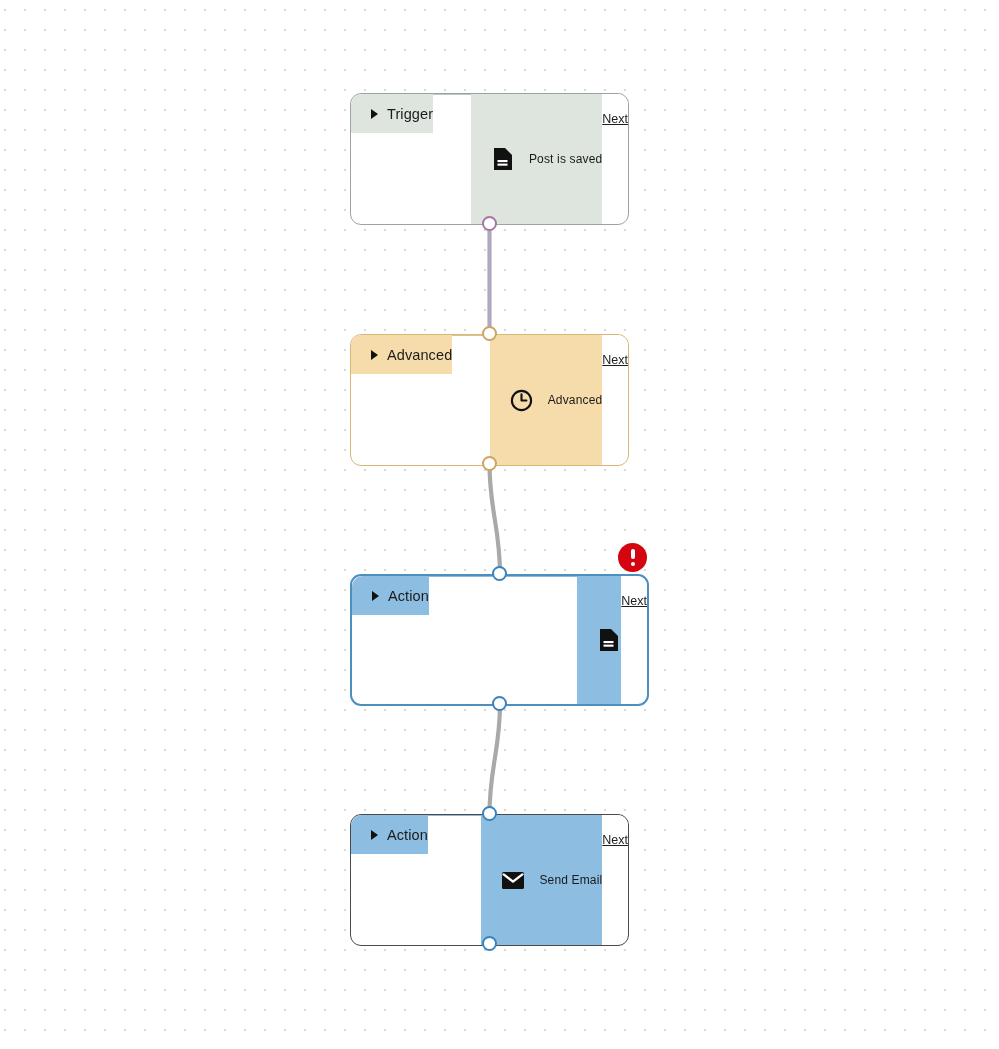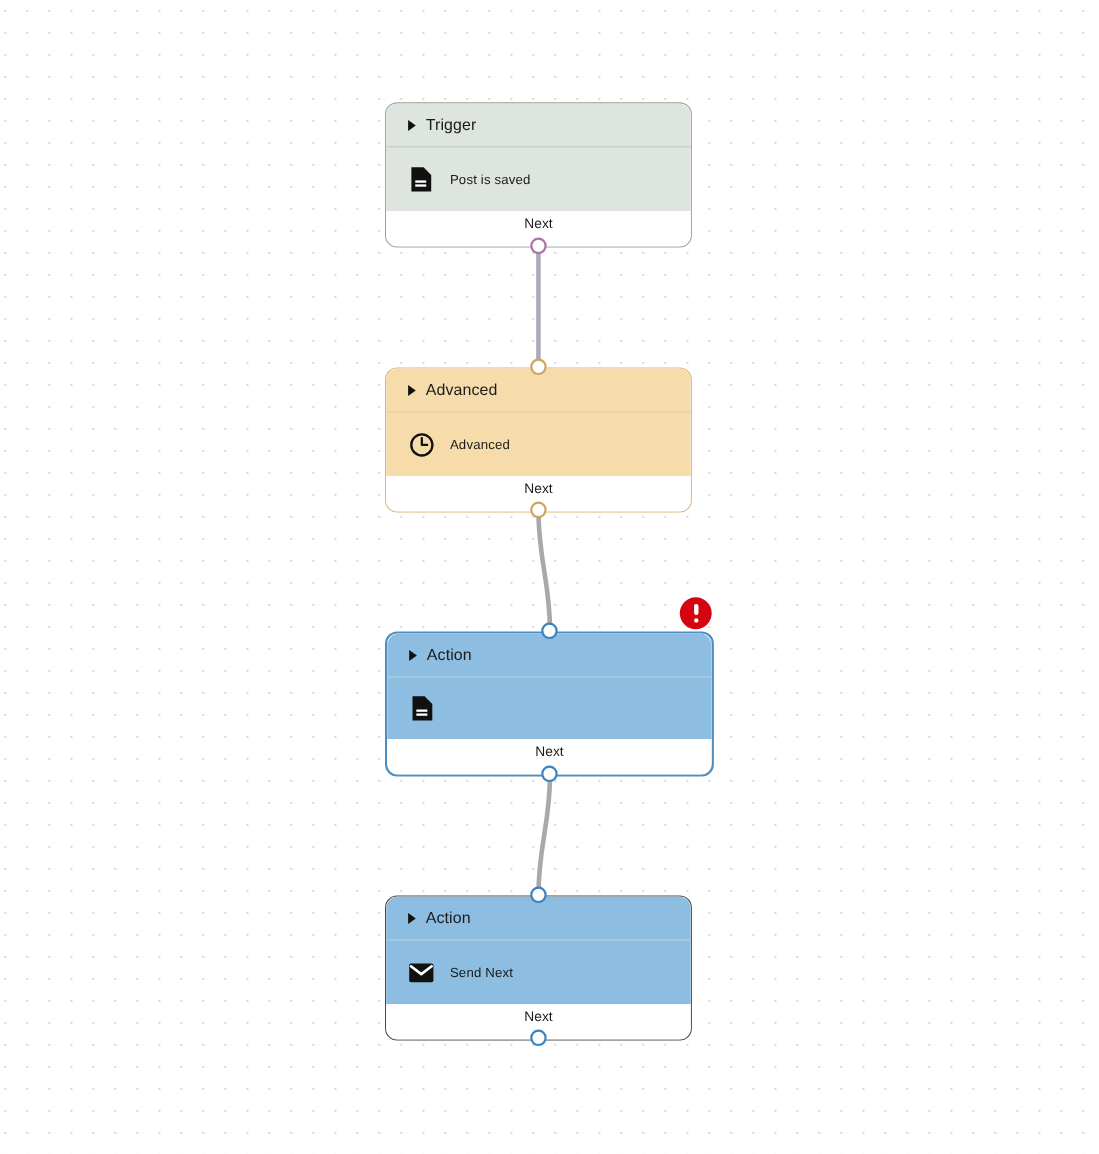--- a/index.html
+++ b/index.html
@@ -36,21 +36,21 @@
     z-index: 2;
     border-radius: 11px;
     background: #ffffff;
     overflow: visible;
   }
   .node-inner {
     border-radius: 11px;
     overflow: hidden;
     height: 100%;
     display: flex;
-    flex-direction: column;
+    flex-direction: row;
   }
 
   .node-header {
     height: 39px;
     display: flex;
     align-items: center;
     padding-left: 20px;
     font-size: 14.5px;
     color: #1b1b1b;
     letter-spacing: .1px;
@@ -94,23 +94,24 @@
     flex: 0 0 24px;
   }
   .node-icon svg { display: block; }
 
   .node-footer {
     height: 32px;
     background: #ffffff;
     display: flex;
     align-items: flex-start;
     justify-content: center;
-    padding-top: 4px;
+    padding-top: 18px;
     font-size: 12.5px;
     color: #1d1d1d;
+    text-decoration: underline;
   }
 
   
   .node.trigger  { width: 279px; height: 132px; border: 1.6px solid #9aa59c; }
   .node.trigger  .node-header, .node.trigger .node-body { background: #dde5de; }
   .node.trigger  .node-divider { background: #a7b2a9; }
 
   .node.advanced { width: 279px; height: 132px; border: 1.6px solid #d9b679; }
   .node.advanced .node-header, .node.advanced .node-body { background: #f6dcab; }
   .node.advanced .node-divider { background: #d4ab70; }
@@ -265,21 +266,21 @@
         <span>Action</span>
       </div>
       <div class="node-divider"></div>
       <div class="node-body">
         <span class="node-icon">
           <svg width="24" height="19" viewBox="0 0 24 19">
             <rect x="1" y="1" width="22" height="17" rx="1.6" fill="#111111"></rect>
             <path d="M2.6 3.4 L12 10.6 L21.4 3.4" fill="none" stroke="#ffffff" stroke-width="2.4" stroke-linecap="round" stroke-linejoin="round"></path>
           </svg>
         </span>
-        <span class="label">Send Next</span>
+        <span class="label">Send Email</span>
       </div>
       <div class="node-footer">
         <span>Next</span>
       </div>
     </div>
   </div>
   <div class="handle blue-dark" style="left:482px; top:806px;"></div>
   <div class="handle blue-dark" style="left:482px; top:936px;"></div>
 
 </div>

